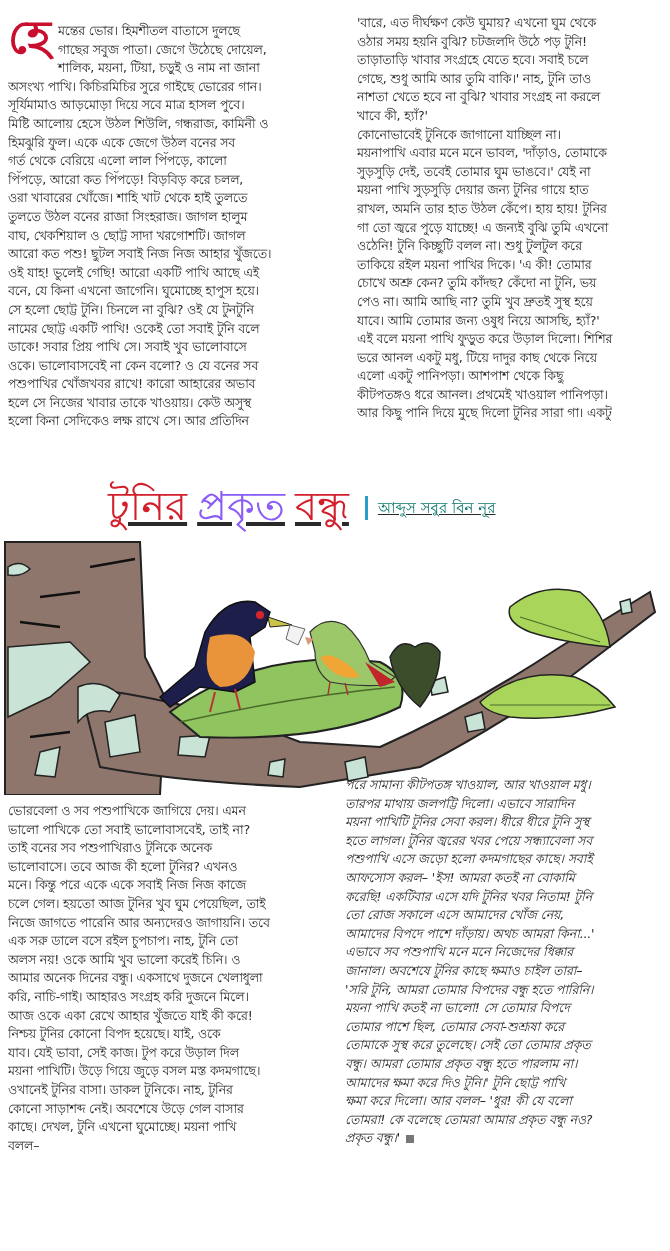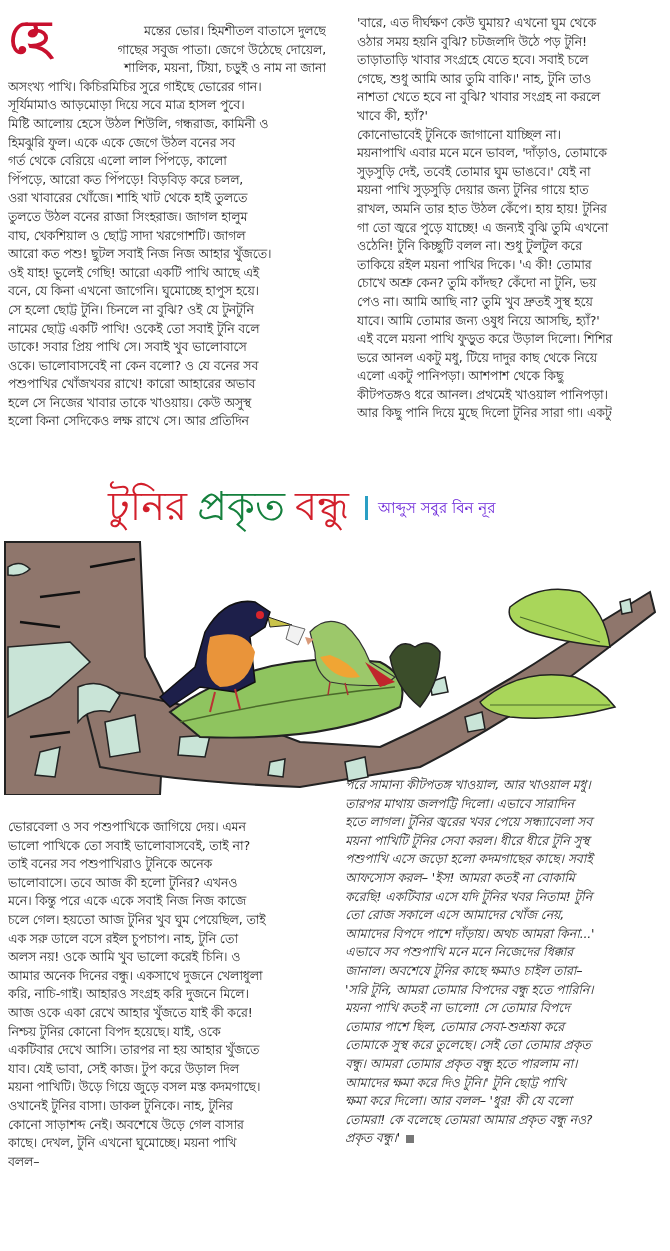--- a/index.html
+++ b/index.html
@@ -7,37 +7,37 @@
     width: 670px; height: 1251px; position: relative; overflow: hidden;
     font-family: "DejaVu Sans", sans-serif; color: #2a2a2a;
   }
   .col {
     position: absolute; width: 318px;
     font-size: 12.6px; line-height: 18.6px; letter-spacing: -0.2px;
   }
   .line { display: block; white-space: nowrap; overflow: hidden; }
   #top-left { left: 8px; top: 22px; }
   #top-right { left: 338px; top: 14px; margin-left: 19px; }
-  #bot-left { left: 8px; top: 802px; margin-top: 16px; }
+  #bot-left { left: 8px; top: 802px; }
   #bot-right { left: 345px; top: 776px; font-style: italic; }
   .dropcap {
     position: absolute; left: 8px; top: 14px; width: 42px; height: 46px;
     color: #c8102e; font-family: "DejaVu Serif", serif; font-size: 46px; line-height: 46px;
     font-weight: bold;
   }
-  .indent-line { padding-left: 50px; text-align: right; }
+  .indent-line { padding-left: 50px; }
   .title-row {
     position: absolute; left: 108px; top: 480px; height: 56px;
-    display: flex; align-items: center; white-space: nowrap;
+    display: flex; align-items: center; white-space: nowrap; text-decoration: underline;
   }
   .title-word { font-size: 40px; font-family: "DejaVu Sans", sans-serif; margin-right: 10px; }
   .t-red { color: #d21f2b; }
-  .t-blue { color: #15803d; }
+  .t-blue { color: #8b5cf6; }
   .title-sep { width: 3px; height: 24px; background: #2a9fc4; margin: 0 10px 0 6px; }
-  .byline { font-size: 15px; color: #6d28d9; }
+  .byline { font-size: 15px; color: #0f766e; }
   .illus { position: absolute; left: 0; top: 537px; width: 670px; height: 258px; }
   .endmark { display: inline-block; width: 8px; height: 8px; background: #777; margin-left: 6px; vertical-align: middle; }
 </style>
 </head>
 <body>
 
 <div class="dropcap">হে</div>
 
 <div class="col" id="top-left">
     <span class="line indent-line">মন্তের ভোর। হিমশীতল বাতাসে দুলছে</span>
@@ -139,39 +139,39 @@
   <path d="M330 145 L328 158 M345 146 L348 158" stroke="#a33" stroke-width="1.5"></path>
 </svg>
 
 <div class="col" id="bot-left">
     <span class="line">ভোরবেলা ও সব পশুপাখিকে জাগিয়ে দেয়। এমন</span>
     <span class="line">ভালো পাখিকে তো সবাই ভালোবাসবেই, তাই না?</span>
     <span class="line">তাই বনের সব পশুপাখিরাও টুনিকে অনেক</span>
     <span class="line">ভালোবাসে। তবে আজ কী হলো টুনির? এখনও</span>
     <span class="line">মনে। কিন্তু পরে একে একে সবাই নিজ নিজ কাজে</span>
     <span class="line">চলে গেল। হয়তো আজ টুনির খুব ঘুম পেয়েছিল, তাই</span>
+    <span class="line">নিজে জাগতে পারেনি আর অন্যদেরও জাগায়নি। তবে</span>
     <span class="line">এক সরু ডালে বসে রইল চুপচাপ। নাহ, টুনি তো</span>
     <span class="line">অলস নয়! ওকে আমি খুব ভালো করেই চিনি। ও</span>
     <span class="line">আমার অনেক দিনের বন্ধু। একসাথে দুজনে খেলাধুলা</span>
     <span class="line">করি, নাচি-গাই। আহারও সংগ্রহ করি দুজনে মিলে।</span>
     <span class="line">আজ ওকে একা রেখে আহার খুঁজতে যাই কী করে!</span>
     <span class="line">নিশ্চয় টুনির কোনো বিপদ হয়েছে। যাই, ওকে</span>
-    <span class="line">একটিবার দেখে আসি। তারপর না হয় আহার খুঁজতে</span>
     <span class="line">যাব। যেই ভাবা, সেই কাজ। টুপ করে উড়াল দিল</span>
     <span class="line">ময়না পাখিটি। উড়ে গিয়ে জুড়ে বসল মস্ত কদমগাছে।</span>
     <span class="line">ওখানেই টুনির বাসা। ডাকল টুনিকে। নাহ, টুনির</span>
     <span class="line">কোনো সাড়াশব্দ নেই। অবশেষে উড়ে গেল বাসার</span>
     <span class="line">কাছে। দেখল, টুনি এখনো ঘুমোচ্ছে। ময়না পাখি</span>
     <span class="line">বলল–</span>
   </div>
 <div class="col" id="bot-right">
     <span class="line">পরে সামান্য কীটপতঙ্গ খাওয়াল, আর খাওয়াল মধু।</span>
     <span class="line">তারপর মাথায় জলপট্টি দিলো। এভাবে সারাদিন</span>
+    <span class="line">ময়না পাখিটি টুনির সেবা করল। ধীরে ধীরে টুনি সুস্থ</span>
     <span class="line">হতে লাগল। টুনির জ্বরের খবর পেয়ে সন্ধ্যাবেলা সব</span>
-    <span class="line">ময়না পাখিটি টুনির সেবা করল। ধীরে ধীরে টুনি সুস্থ</span>
     <span class="line">পশুপাখি এসে জড়ো হলো কদমগাছের কাছে। সবাই</span>
     <span class="line">আফসোস করল– 'ইস! আমরা কতই না বোকামি</span>
     <span class="line">করেছি! একটিবার এসে যদি টুনির খবর নিতাম! টুনি</span>
     <span class="line">তো রোজ সকালে এসে আমাদের খোঁজ নেয়,</span>
     <span class="line">আমাদের বিপদে পাশে দাঁড়ায়। অথচ আমরা কিনা...'</span>
     <span class="line">এভাবে সব পশুপাখি মনে মনে নিজেদের ধিক্কার</span>
     <span class="line">জানাল। অবশেষে টুনির কাছে ক্ষমাও চাইল তারা–</span>
     <span class="line">'সরি টুনি, আমরা তোমার বিপদের বন্ধু হতে পারিনি।</span>
     <span class="line">ময়না পাখি কতই না ভালো! সে তোমার বিপদে</span>
     <span class="line">তোমার পাশে ছিল, তোমার সেবা-শুশ্রূষা করে</span>

